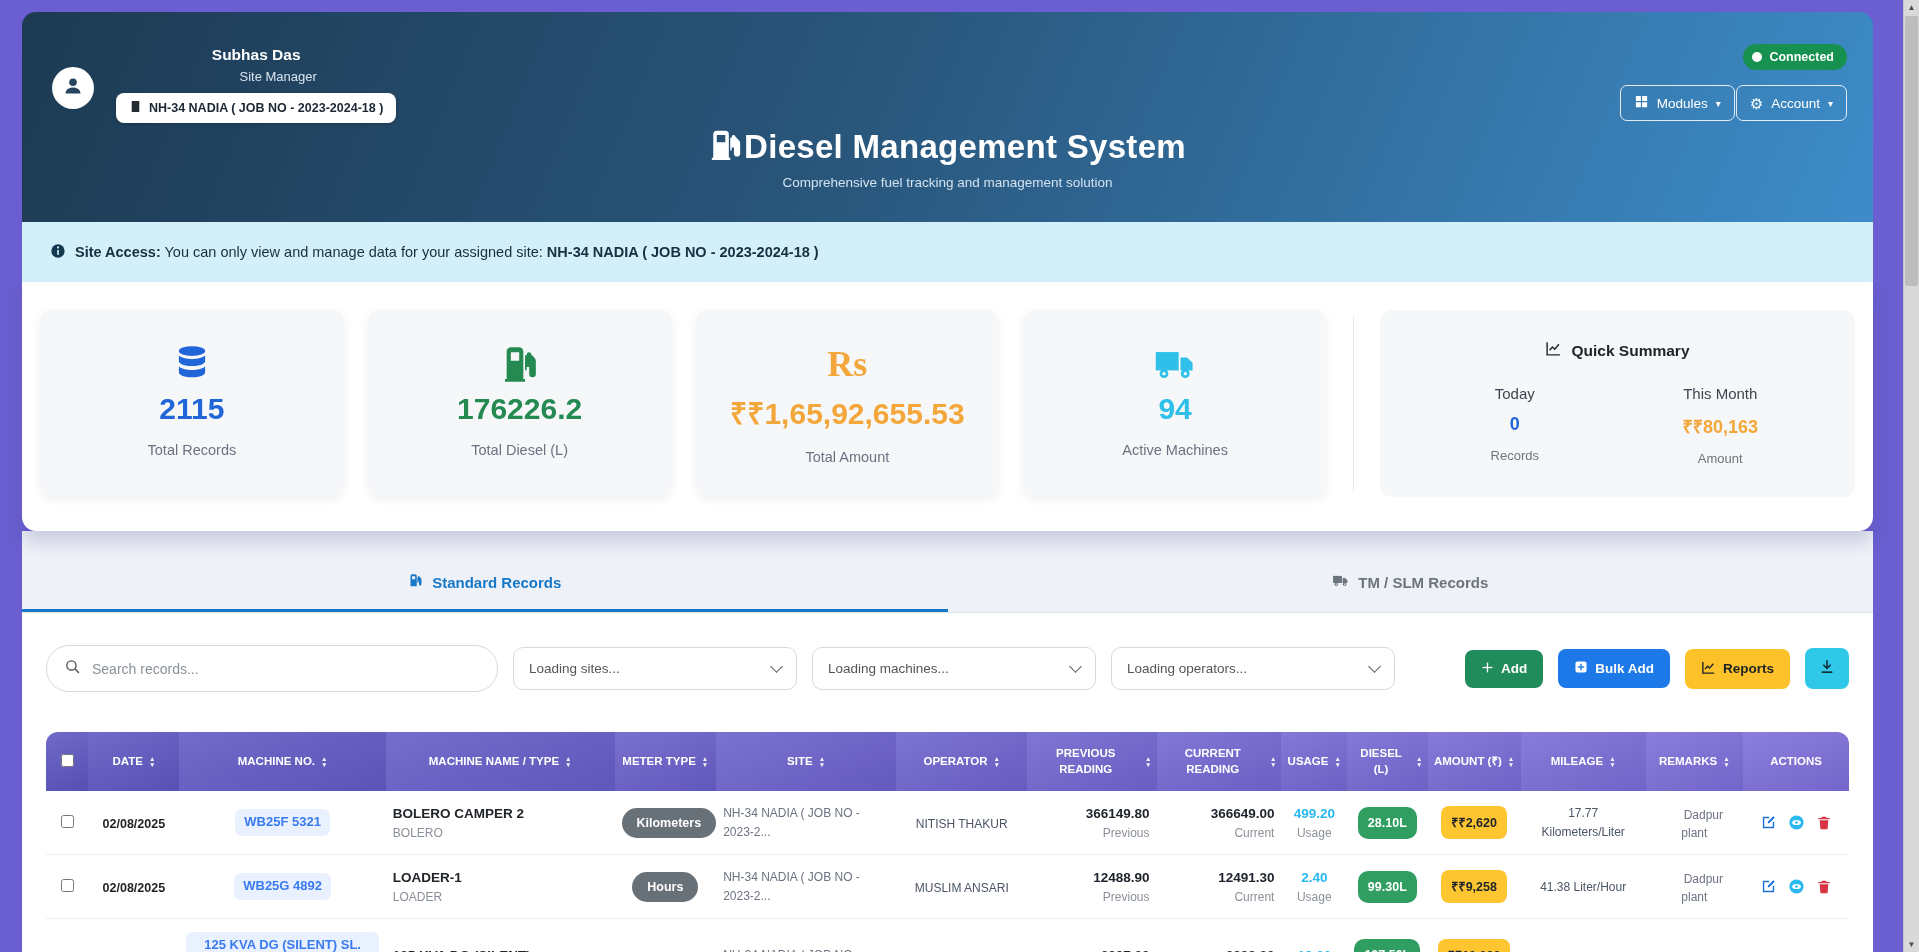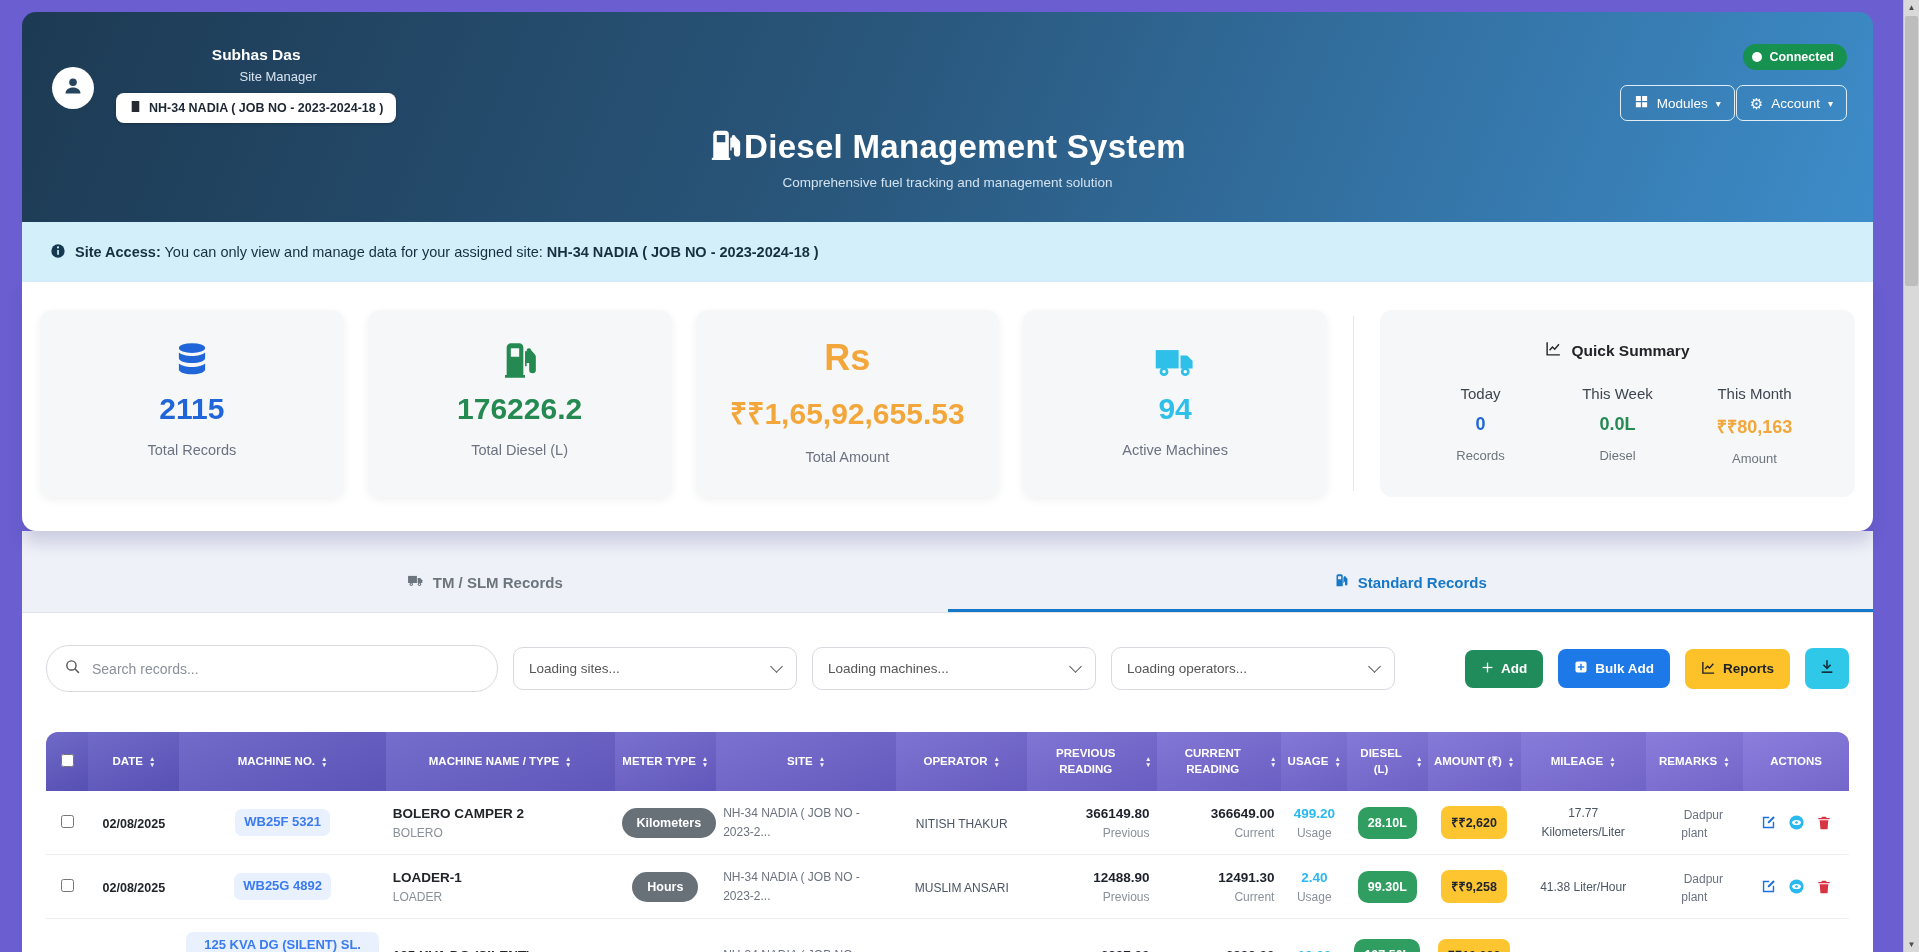--- a/index.html
+++ b/index.html
@@ -41,21 +41,21 @@
   
   .site-banner { background:#d3effa; padding:0 28px; height:60px; display:flex; align-items:center; gap:9px;
     font-size:14.5px; color:#16303f; }
   .site-banner b { font-weight:bold; }
 
   
   .stats-panel { background:#fff; border-radius:0 0 14px 14px; padding:28px 18px 34px;
     display:flex; gap:24px; box-shadow:0 12px 16px rgba(70,70,140,.20); position:relative; z-index:5; }
   .stat-card { flex:1; background:#f6f7f9; border-radius:12px; text-align:center; padding:30px 8px 32px;
     box-shadow:0 3px 10px rgba(0,0,0,.06); }
-  .stat-icon { height:48px; display:flex; align-items:flex-start; justify-content:center; }
+  .stat-icon { height:48px; display:flex; align-items:center; justify-content:center;font-family:Liberation Serif, serif; }
   .rs-glyph { font-size:36px; font-weight:bold; color:#f3a73a; line-height:1; }
   .stat-value { font-size:30px; font-weight:bold; margin-top:4px; }
   .stat-label { font-size:14.5px; color:#6b7280; margin-top:16px; }
   .v-blue { color:#2166d8; } .v-green { color:#258a51; } .v-orange { color:#f3a73a; } .v-cyan { color:#2ec0e8; }
   .stats-divider { width:1px; background:#e4e7eb; margin:6px 2px; }
   .quick-summary { width:475px; background:#f6f7f9; border-radius:12px; padding:30px 24px; }
   .qs-title { display:flex; align-items:center; justify-content:center; gap:9px; font-weight:bold; font-size:15.5px; color:#212529; }
   .qs-row { display:flex; justify-content:space-between; margin-top:24px; padding:0 8px; }
   .qs-col { text-align:center; flex:1; }
   .qs-period { font-size:15px; color:#3d4650; }
@@ -248,54 +248,49 @@
         </span>
         <span>Quick Summary</span>
       </div>
       <div class="qs-row">
         <div class="qs-col">
           <div class="qs-period">Today</div>
           <div class="qs-value v-blue">0</div>
           <div class="qs-label">Records</div>
         </div>
         <div class="qs-col">
-          <div class="qs-period">This Week</div>
-          <div class="qs-value v-green">0.0L</div>
-          <div class="qs-label">Diesel</div>
-        </div>
-        <div class="qs-col">
           <div class="qs-period">This Month</div>
           <div class="qs-value v-orange">₹₹80,163</div>
           <div class="qs-label">Amount</div>
         </div>
       </div>
     </div>
   </div>
 
   <div class="tabs-strip">
+    <div class="tab active">
+      <span>
+        <svg width="15" height="15" viewBox="0 0 24 24" fill="#1878c8">
+            <path d="M4 21V4.5A2.5 2.5 0 0 1 6.5 2h5A2.5 2.5 0 0 1 14 4.5V21H4zm2.5-16v5h5V5h-5zm12.2 1.2 2.2 2.3c.38.4.6.94.6 1.5V18a2 2 0 1 1-4 0v-4.2H16v2h-1v-9h1V6.3a1.2 1.2 0 0 1 2.7-.1z"></path>
+          </svg>
+      </span>
+      <span>Standard Records</span>
+    </div>
     <div class="tab">
       <span>
         <svg width="17" height="17" viewBox="0 0 24 24" fill="#6c757d">
             <path d="M1.5 5.5H14v10H1.5z"></path>
             <path d="M15 8.5h3.6l3 3v4H15z"></path>
             <circle cx="6" cy="17.3" r="2.4"></circle>
             <circle cx="6" cy="17.3" r=".9" fill="#fff"></circle>
             <circle cx="17.6" cy="17.3" r="2.4"></circle>
             <circle cx="17.6" cy="17.3" r=".9" fill="#fff"></circle>
           </svg>
       </span>
       <span>TM / SLM Records</span>
-    </div>
-    <div class="tab active">
-      <span>
-        <svg width="15" height="15" viewBox="0 0 24 24" fill="#1878c8">
-            <path d="M4 21V4.5A2.5 2.5 0 0 1 6.5 2h5A2.5 2.5 0 0 1 14 4.5V21H4zm2.5-16v5h5V5h-5zm12.2 1.2 2.2 2.3c.38.4.6.94.6 1.5V18a2 2 0 1 1-4 0v-4.2H16v2h-1v-9h1V6.3a1.2 1.2 0 0 1 2.7-.1z"></path>
-          </svg>
-      </span>
-      <span>Standard Records</span>
     </div>
   </div>
 
   <div class="records-panel">
     <div class="filters-row">
       <div class="search-box">
         <span>
           <svg width="17" height="17" viewBox="0 0 24 24" fill="none" stroke="#555" stroke-width="2">
               <circle cx="10.5" cy="10.5" r="6.5"></circle>
               <path d="M15.6 15.6 21 21"></path>

